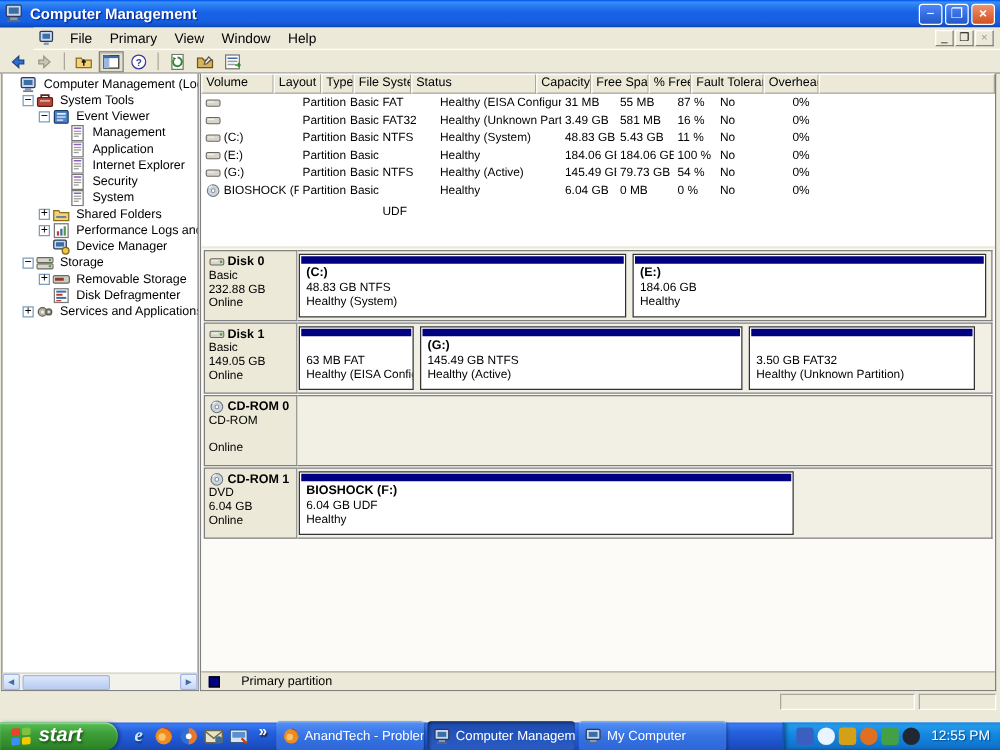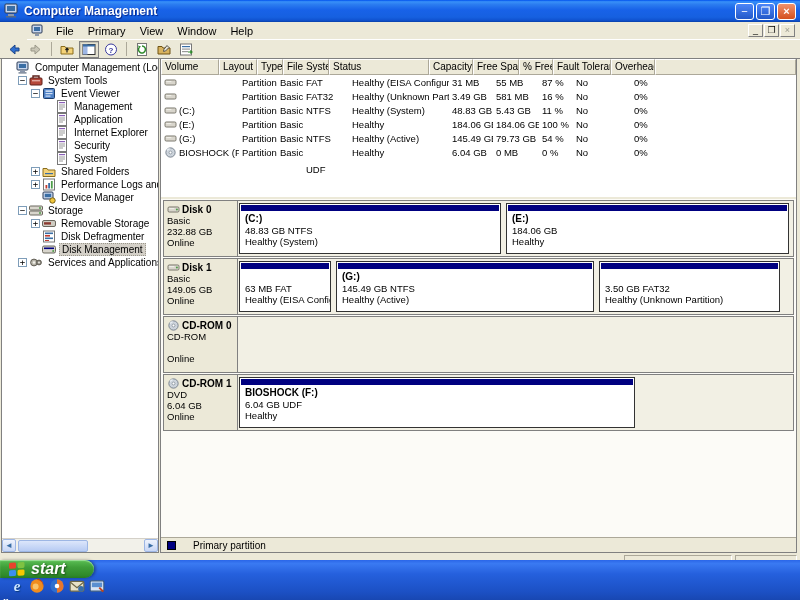--- a/index.html
+++ b/index.html
@@ -69,21 +69,21 @@
 
   .legend-bar { height:15px; background:#ece9d8; border-top:1px solid #aca899; display:flex; align-items:center; padding-left:6px; gap:17px; }
   .legend-sq { width:9px; height:9px; border:1px solid #000; }
   .legend-text { font-size:10px; }
 
   .statusbar { position:absolute; left:0; right:0; bottom:30px; height:17px; background:#ece9d8; display:flex; align-items:center; }
   .sb-fill { flex:1; }
   .sb-panel { height:13px; border-left:1px solid #aca899; border-top:1px solid #aca899; border-right:1px solid #fff; border-bottom:1px solid #fff; margin-right:3px; }
 
   
-  .taskbar { position:absolute; left:0; right:0; bottom:0; height:40px; background:linear-gradient(180deg,#2a66e8 0%,#3a7af2 9%,#2560dd 35%,#1c50c4 80%,#1847b2 100%); display:flex; align-items:stretch;flex-direction:column; }
+  .taskbar { position:absolute; left:0; right:0; bottom:0; height:22px; background:linear-gradient(180deg,#2a66e8 0%,#3a7af2 9%,#2560dd 35%,#1c50c4 80%,#1847b2 100%); display:flex; align-items:stretch; }
   .start-btn { width:94px; background:linear-gradient(180deg,#5bbf55 0%,#3f9e39 40%,#2f8a2a 85%,#277a23 100%);
     border-radius:0 10px 10px 0; display:flex; align-items:center; gap:5px; padding-left:8px; color:#fff; font-weight:bold; font-style:italic; font-size:16px;
     text-shadow:1px 1px 2px #1c4f18; box-shadow:inset 0 1px 1px #9fe09a, 2px 0 3px rgba(0,0,0,.35); }
   .flag { width:18px; height:16px; }
   .quick { display:flex; align-items:center; gap:4px; padding:0 5px 0 9px; }
   .ql-ico { width:16px; height:16px; display:flex; align-items:center; justify-content:center; font-size:13px; }
   .chevron { color:#fff; font-size:12px; font-weight:bold; padding:0 3px; text-shadow:1px 1px 1px #123; }
   .tasks { display:flex; align-items:center; gap:3px; padding-left:4px; }
   .task-btn { width:118px; height:24px; border-radius:3px; display:flex; align-items:center; gap:4px; padding:0 5px; color:#fff; font-size:10.5px;
     background:linear-gradient(180deg,#5591f6 0%,#3672e2 50%,#2e66d6 100%); box-shadow:inset 0 1px 0 #86b2fa, 1px 1px 2px rgba(0,0,0,.3); white-space:nowrap; overflow:hidden; }
@@ -323,29 +323,20 @@
         <div class="tree-row" style="padding-left: 29px;">
           <span class="toggle none"></span>
           <span class="tree-ico"><svg viewBox="0 0 14 13" width="100%" height="100%">
               <rect x="1.5" y="1" width="11" height="11" fill="#fff" stroke="#777"></rect>
               <rect x="3" y="2.5" width="8" height="1.6" fill="#3a6ea5"></rect>
               <rect x="3" y="5" width="5" height="1.6" fill="#c23b2e"></rect>
               <rect x="3" y="7.5" width="8" height="1.6" fill="#3a6ea5"></rect>
               <rect x="3" y="10" width="4" height="1" fill="#c23b2e"></rect>
             </svg></span>
           <span class="tree-label">Disk Defragmenter</span>
-        </div>
-        <div class="tree-row selected" style="padding-left: 29px;">
-          <span class="toggle none"></span>
-          <span class="tree-ico"><svg viewBox="0 0 14 13" width="100%" height="100%">
-              <rect x="0.5" y="3" width="13" height="7" rx="1.5" fill="#d8d5cc" stroke="#6b685e"></rect>
-              <rect x="2" y="4.5" width="10" height="1.6" fill="#000080"></rect>
-              <circle cx="11.2" cy="8" r="1" fill="#4f9e4a"></circle>
-            </svg></span>
-          <span class="tree-label">Disk Management</span>
         </div>
         <div class="tree-row" style="padding-left: 16px;">
           <span class="toggle">+</span>
           <span class="tree-ico"><svg viewBox="0 0 14 13" width="100%" height="100%">
               <circle cx="5" cy="6.5" r="3.4" fill="#b8b5aa" stroke="#5e5b52"></circle>
               <circle cx="5" cy="6.5" r="1.2" fill="#f2f1ea"></circle>
               <circle cx="10" cy="6.5" r="2.4" fill="#8f8c82" stroke="#5e5b52"></circle>
               <circle cx="10" cy="6.5" r="0.9" fill="#f2f1ea"></circle>
             </svg></span>
           <span class="tree-label">Services and Applications</span>

